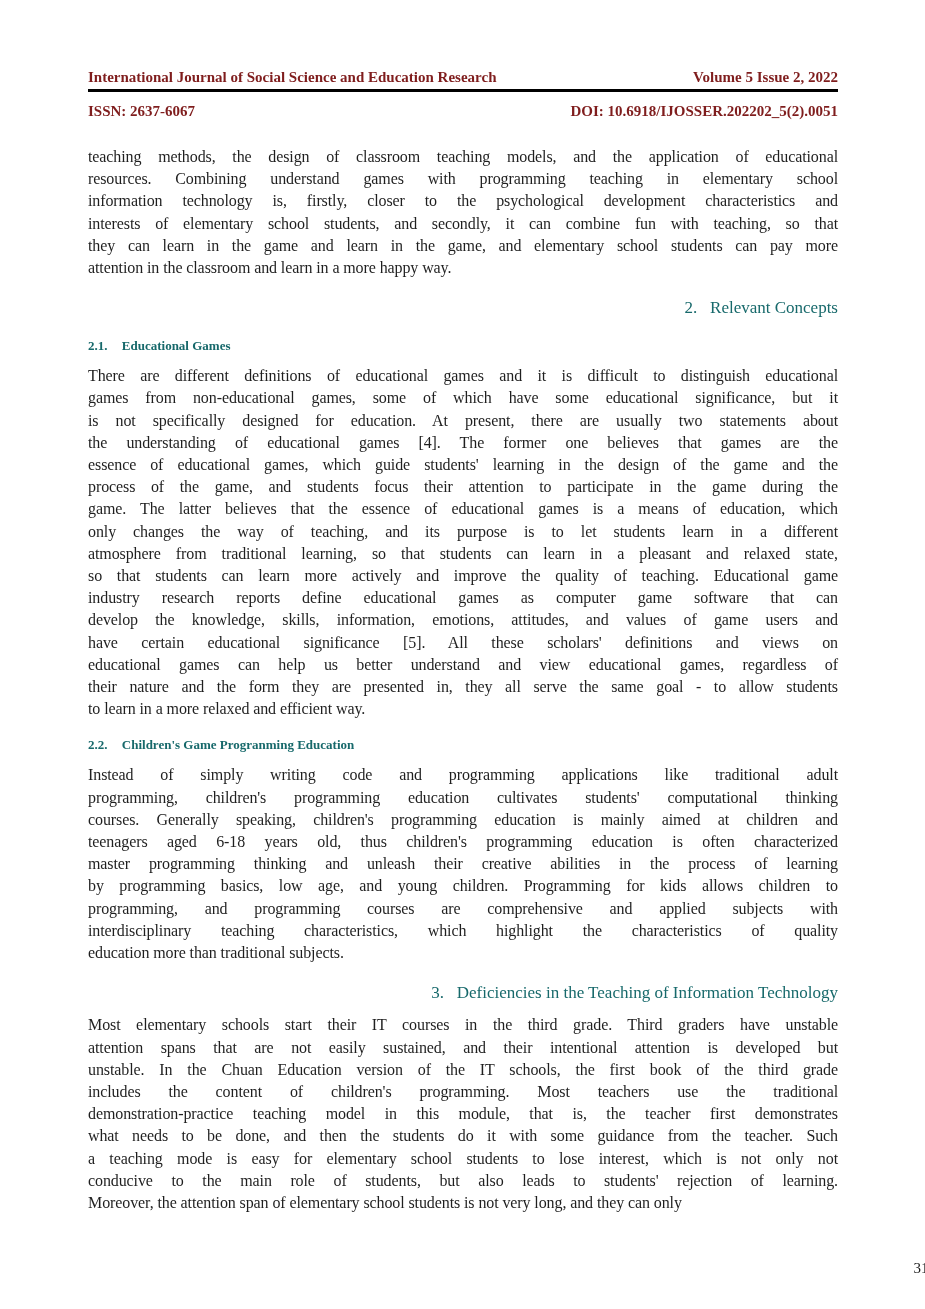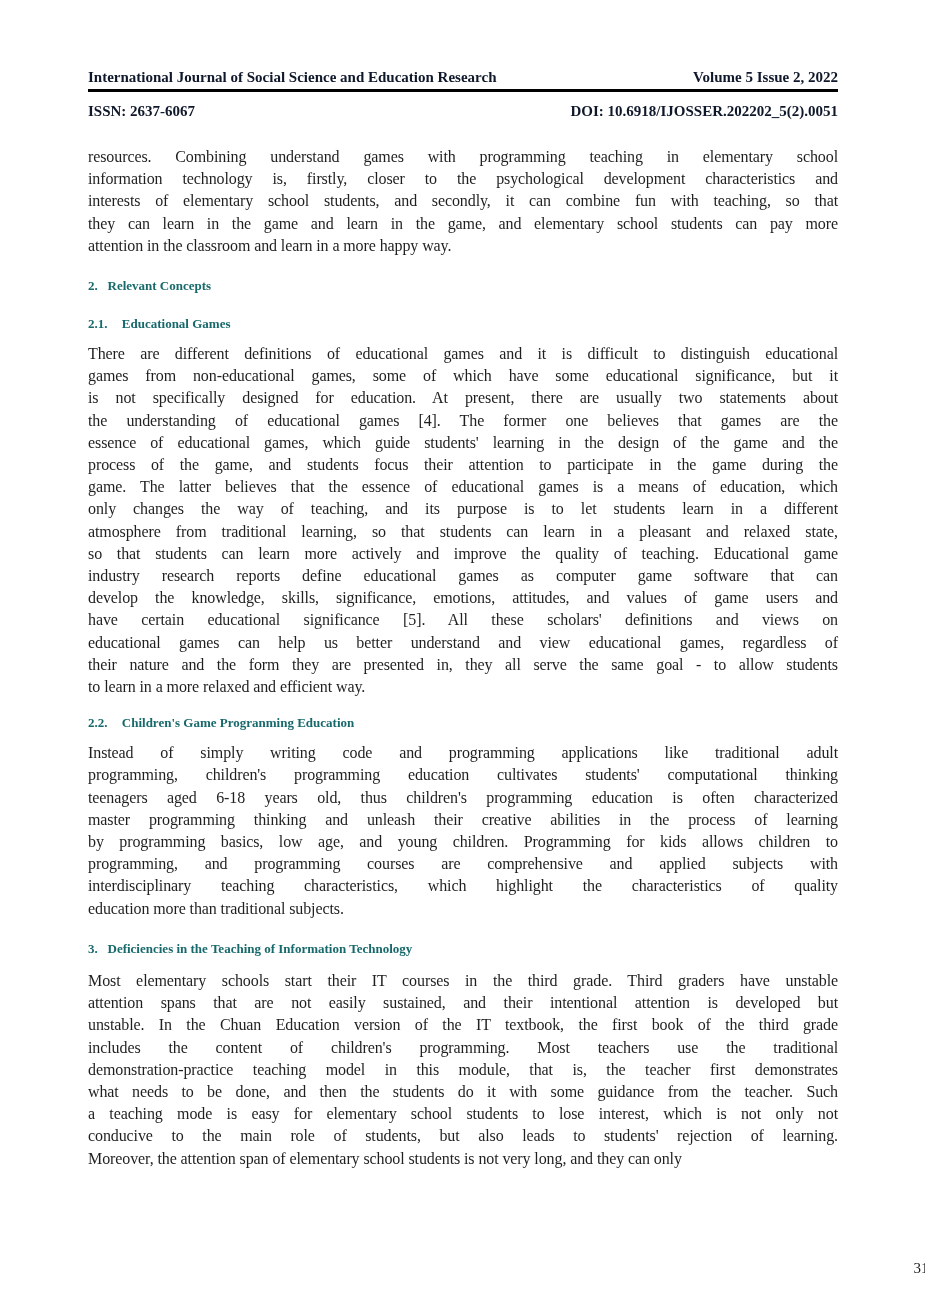--- a/index.html
+++ b/index.html
@@ -23,21 +23,21 @@
     box-sizing:border-box;
   }
   
   .hdr-row{
     display:flex;
     justify-content:space-between;
     align-items:baseline;
     font-weight:bold;
     font-size:15px;
     line-height:18px;
-    color:#0f172a;
+    color:#7f1d1d;
   }
   .hdr-rule{
     border-top:3px solid var(--rule);
     margin-top:3px;
   }
   .hdr-row.second{margin-top:10px;}
   
   .doc-body{margin-top:26px;}
   .para{margin:8px 0 0 0;}
   .para.intro{margin-top:0;}
@@ -48,23 +48,24 @@
     text-align:justify;
     text-align-last:justify;
     white-space:normal;
   }
   .pline.last{
     text-align-last:left;
   }
   .h1{
     margin:16px 0 0 0;
     color:var(--teal);
-    font-weight:bold;
-    font-size:13px;
+    font-weight:normal;
+    font-size:17px;
     line-height:26px;
+    text-align:right;
   }
   .h1 .num{margin-right:0.75em;}
   .h2{
     margin:14px 0 0 0;
     color:var(--teal);
     font-weight:bold;
     font-size:13px;
     line-height:22px;
   }
   .h2 .num{margin-right:1.1em;}
@@ -90,62 +91,64 @@
       <span>Volume 5 Issue 2, 2022</span>
     </div>
     <div class="hdr-rule"></div>
     <div class="hdr-row second">
       <span>ISSN: 2637-6067</span>
       <span>DOI: 10.6918/IJOSSER.202202_5(2).0051</span>
     </div>
 
     <div class="doc-body" id="doc-body">
         <div class="para intro">
+          <div class="pline">teaching methods, the design of classroom teaching models, and the application of educational</div>
           <div class="pline">resources. Combining understand games with programming teaching in elementary school</div>
           <div class="pline">information technology is, firstly, closer to the psychological development characteristics and</div>
           <div class="pline">interests of elementary school students, and secondly, it can combine fun with teaching, so that</div>
           <div class="pline">they can learn in the game and learn in the game, and elementary school students can pay more</div>
           <div class="pline last">attention in the classroom and learn in a more happy way.</div>
         </div>
         <div class="h1"><span class="num">2.</span><span>Relevant Concepts</span></div>
         <div class="h2"><span class="num">2.1.</span><span>Educational Games</span></div>
         <div class="para">
           <div class="pline">There are different definitions of educational games and it is difficult to distinguish educational</div>
           <div class="pline">games from non-educational games, some of which have some educational significance, but it</div>
           <div class="pline">is not specifically designed for education. At present, there are usually two statements about</div>
           <div class="pline">the understanding of educational games [4]. The former one believes that games are the</div>
           <div class="pline">essence of educational games, which guide students' learning in the design of the game and the</div>
           <div class="pline">process of the game, and students focus their attention to participate in the game during the</div>
           <div class="pline">game. The latter believes that the essence of educational games is a means of education, which</div>
           <div class="pline">only changes the way of teaching, and its purpose is to let students learn in a different</div>
           <div class="pline">atmosphere from traditional learning, so that students can learn in a pleasant and relaxed state,</div>
           <div class="pline">so that students can learn more actively and improve the quality of teaching. Educational game</div>
           <div class="pline">industry research reports define educational games as computer game software that can</div>
-          <div class="pline">develop the knowledge, skills, significance, emotions, attitudes, and values of game users and</div>
+          <div class="pline">develop the knowledge, skills, information, emotions, attitudes, and values of game users and</div>
           <div class="pline">have certain educational significance [5]. All these scholars' definitions and views on</div>
           <div class="pline">educational games can help us better understand and view educational games, regardless of</div>
           <div class="pline">their nature and the form they are presented in, they all serve the same goal - to allow students</div>
           <div class="pline last">to learn in a more relaxed and efficient way.</div>
         </div>
         <div class="h2"><span class="num">2.2.</span><span>Children's Game Progranming Education</span></div>
         <div class="para">
           <div class="pline">Instead of simply writing code and programming applications like traditional adult</div>
           <div class="pline">programming, children's programming education cultivates students' computational thinking</div>
+          <div class="pline">courses. Generally speaking, children's programming education is mainly aimed at children and</div>
           <div class="pline">teenagers aged 6-18 years old, thus children's programming education is often characterized</div>
           <div class="pline">master programming thinking and unleash their creative abilities in the process of learning</div>
           <div class="pline">by programming basics, low age, and young children. Programming for kids allows children to</div>
           <div class="pline">programming, and programming courses are comprehensive and applied subjects with</div>
           <div class="pline">interdisciplinary teaching characteristics, which highlight the characteristics of quality</div>
           <div class="pline last">education more than traditional subjects.</div>
         </div>
         <div class="h1"><span class="num">3.</span><span>Deficiencies in the Teaching of Information Technology</span></div>
         <div class="para">
           <div class="pline">Most elementary schools start their IT courses in the third grade. Third graders have unstable</div>
           <div class="pline">attention spans that are not easily sustained, and their intentional attention is developed but</div>
-          <div class="pline">unstable. In the Chuan Education version of the IT textbook, the first book of the third grade</div>
+          <div class="pline">unstable. In the Chuan Education version of the IT schools, the first book of the third grade</div>
           <div class="pline">includes the content of children's programming. Most teachers use the traditional</div>
           <div class="pline">demonstration-practice teaching model in this module, that is, the teacher first demonstrates</div>
           <div class="pline">what needs to be done, and then the students do it with some guidance from the teacher. Such</div>
           <div class="pline">a teaching mode is easy for elementary school students to lose interest, which is not only not</div>
           <div class="pline">conducive to the main role of students, but also leads to students' rejection of learning.</div>
           <div class="pline last">Moreover, the attention span of elementary school students is not very long, and they can only</div>
         </div>
       </div>
   </div>
 

